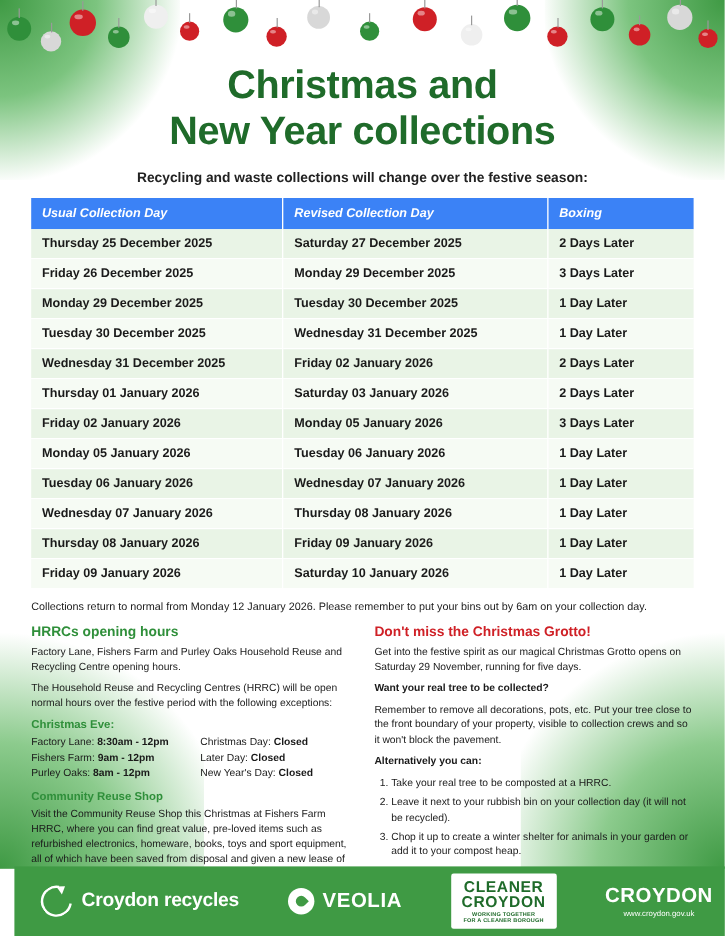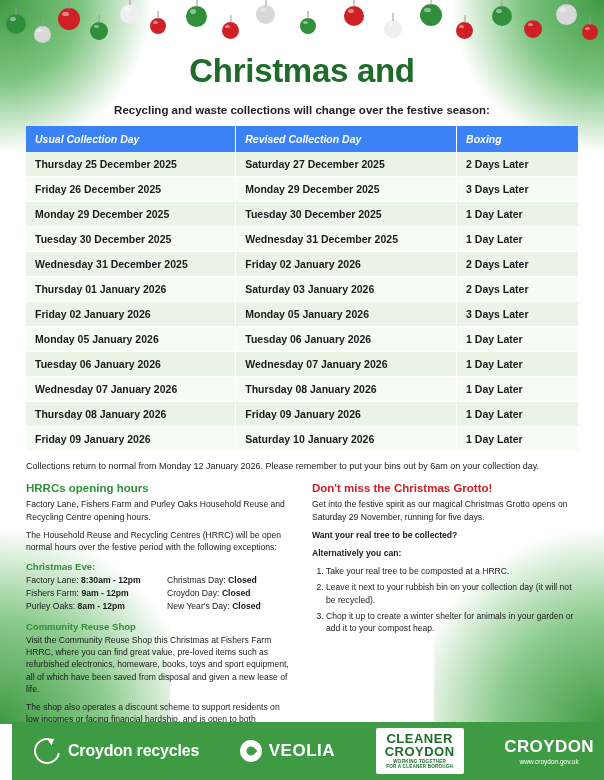--- a/index.html
+++ b/index.html
@@ -320,20 +320,21 @@
       <div class="bauble" style="left: 492px; top: 6px; width: 20px; height: 20px; background: rgb(47, 143, 58);"></div>
       <div class="bauble" style="left: 524px; top: 20px; width: 18px; height: 18px; background: rgb(207, 32, 38);"></div>
       <div class="bauble" style="left: 556px; top: 4px; width: 21px; height: 21px; background: rgb(216, 216, 216);"></div>
       <div class="bauble" style="left: 582px; top: 24px; width: 16px; height: 16px; background: rgb(207, 32, 38);"></div>
     </div>
 
   <div class="content">
 
     <h1 class="title">
       <span>Christmas and</span>
+      <span class="l2">New Year collections</span>
     </h1>
 
     <div class="subtitle">Recycling and waste collections will change over the festive season:</div>
 
     <table class="collections">
       <thead>
         <tr>
           <th class="col-usual">Usual Collection Day</th>
           <th class="col-revised">Revised Collection Day</th>
           <th class="col-change">Boxing</th>
@@ -413,38 +414,39 @@
         <p class="body">The Household Reuse and Recycling Centres (HRRC) will be open normal hours over the festive period with the following exceptions:</p>
 
         <h4 class="sub-green">Christmas Eve:</h4>
         <div class="hours" id="hours-list">
             <div class="hours-row">
               <div class="left"><span>Factory Lane:</span> <b>8:30am - 12pm</b></div>
               <div class="right"><span>Christmas Day:</span> <b>Closed</b></div>
             </div>
             <div class="hours-row">
               <div class="left"><span>Fishers Farm:</span> <b>9am - 12pm</b></div>
-              <div class="right"><span>Croydon Day:</span> <b>Closed</b></div>
+              <div class="right"><span>Later Day:</span> <b>Closed</b></div>
             </div>
             <div class="hours-row">
               <div class="left"><span>Purley Oaks:</span> <b>8am - 12pm</b></div>
               <div class="right"><span>New Year's Day:</span> <b>Closed</b></div>
             </div>
           </div>
 
         <h4 class="sub-green">Community Reuse Shop</h4>
         <p class="body">Visit the Community Reuse Shop this Christmas at Fishers Farm HRRC, where you can find great value, pre-loved items such as refurbished electronics, homeware, books, toys and sport equipment, all of which have been saved from disposal and given a new lease of life.</p>
         <p class="body">The shop also operates a discount scheme to support residents on low incomes or facing financial hardship, and is open to both residents and non-residents.</p>
       </div>
 
       <div class="col">
         <h3 class="sec-red">Don't miss the Christmas Grotto!</h3>
         <p class="body">Get into the festive spirit as our magical Christmas Grotto opens on Saturday 29 November, running for five days.</p>
 
         <p class="body bold">Want your real tree to be collected?</p>
+        <p class="body">Remember to remove all decorations, pots, etc. Put your tree close to the front boundary of your property, visible to collection crews and so it won't block the pavement.</p>
 
         <p class="body bold">Alternatively you can:</p>
         <ol class="alt" id="alt-list">
             <li>Take your real tree to be composted at a HRRC.</li>
             <li>Leave it next to your rubbish bin on your collection day (it will not be recycled).</li>
             <li>Chop it up to create a winter shelter for animals in your garden or add it to your compost heap.</li>
           </ol>
       </div>
 
     </div>

